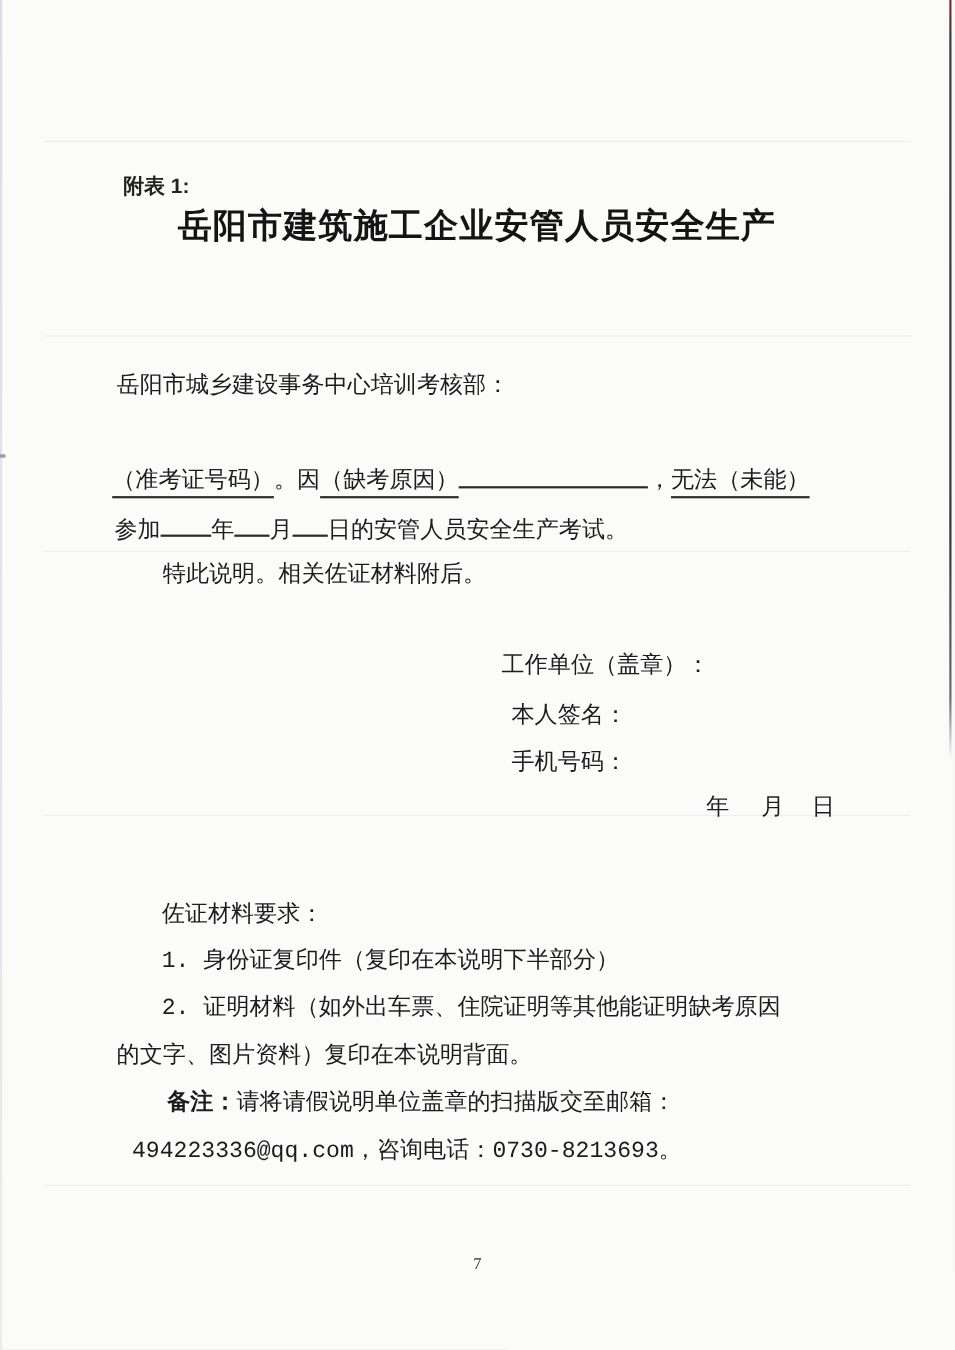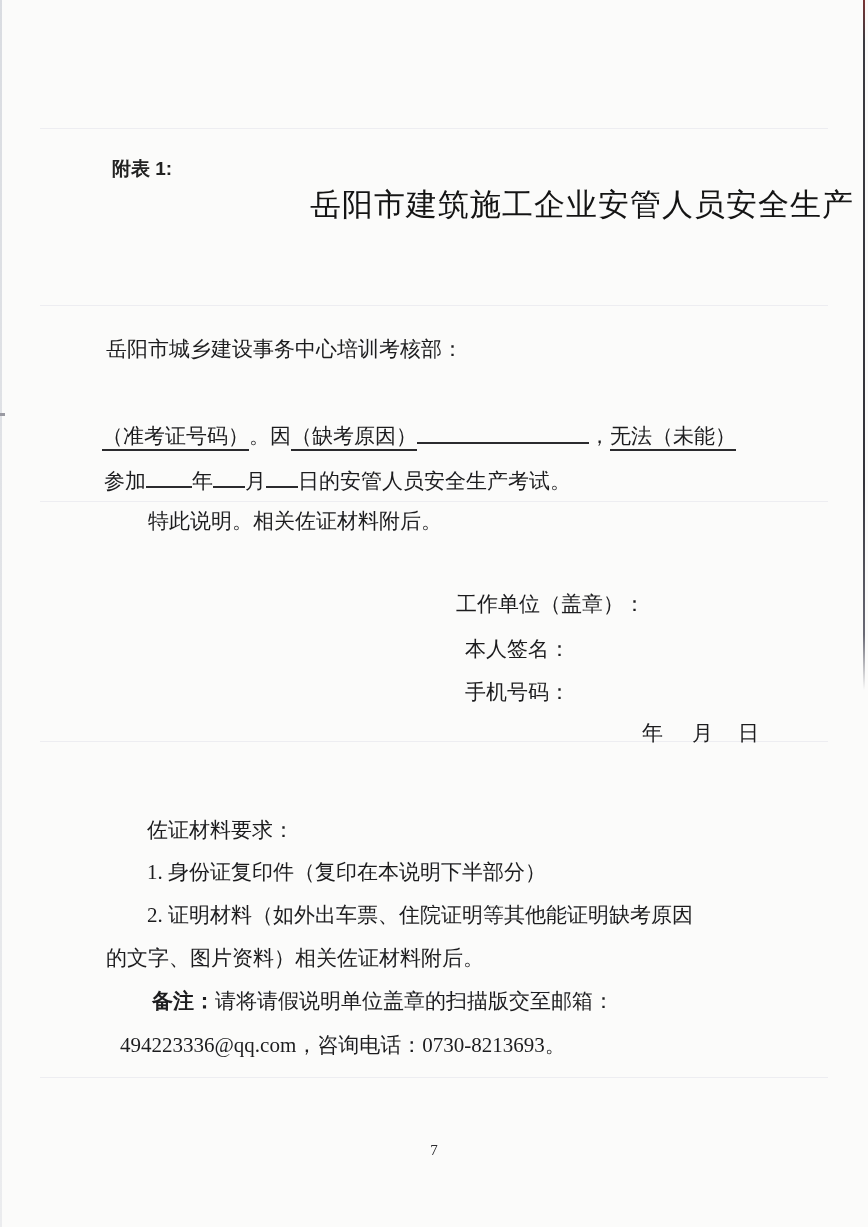--- a/index.html
+++ b/index.html
@@ -50,31 +50,32 @@
   .label {
     font-family: "Liberation Sans", sans-serif;
     font-weight: bold;
     font-size: 19px;
     color: #222;
   }
   .title {
     position: absolute;
     left: 0;
     right: 14px;
-    text-align: right;
+    text-align: center;
     font-family: "Liberation Sans", sans-serif;
-    font-weight: 400;
+    font-weight: 700;
     font-size: 31px;
     letter-spacing: 1px;
     color: #141414;
     margin-left: 13px;
   }
   .body-text {
     font-size: 21px;
     color: #1c1c1e;
+    font-family: Liberation Mono, monospace;
   }
   .u {
     border-bottom: 2px solid #2b2b2e;
     padding-bottom: 1px;
   }
   .blank {
     display: inline-block;
     border-bottom: 2px solid #2b2b2e;
     height: 20px;
     vertical-align: baseline;
@@ -126,21 +127,21 @@
   <div class="abs body-text" style="left:148px;top:507px;">特此说明。相关佐证材料附后。</div>
   <div class="abs body-text" style="left:465px;top:635px;">本人签名：</div>
   <div class="abs body-text" style="left:465px;top:678px;">手机号码：</div>
   <div class="abs body-text" style="left:642px;top:719px;">
     <span class="date-part">年</span><span class="date-part date-month">月</span><span class="date-part date-day">日</span>
   </div>
 
   <div class="abs body-text" style="left:147px;top:816px;">佐证材料要求：</div>
   <div class="abs body-text" style="left:147px;top:858px;">1. 身份证复印件（复印在本说明下半部分）</div>
   <div class="abs body-text" style="left:147px;top:901px;">2. 证明材料（如外出车票、住院证明等其他能证明缺考原因</div>
-  <div class="abs body-text" style="left:106px;top:944px;">的文字、图片资料）相关佐证材料附后。</div>
+  <div class="abs body-text" style="left:106px;top:944px;">的文字、图片资料）复印在本说明背面。</div>
   <div class="abs body-text" style="left:152px;top:987px;">
     <span class="bold">备注：</span><span>请将请假说明单位盖章的扫描版交至邮箱：</span>
   </div>
   <div class="abs body-text" style="left:120px;top:1031px;">494223336@qq.com，咨询电话：0730-8213693。</div>
 
   <div class="page-number">7</div>
 
 </div>
 
 </body></html>

